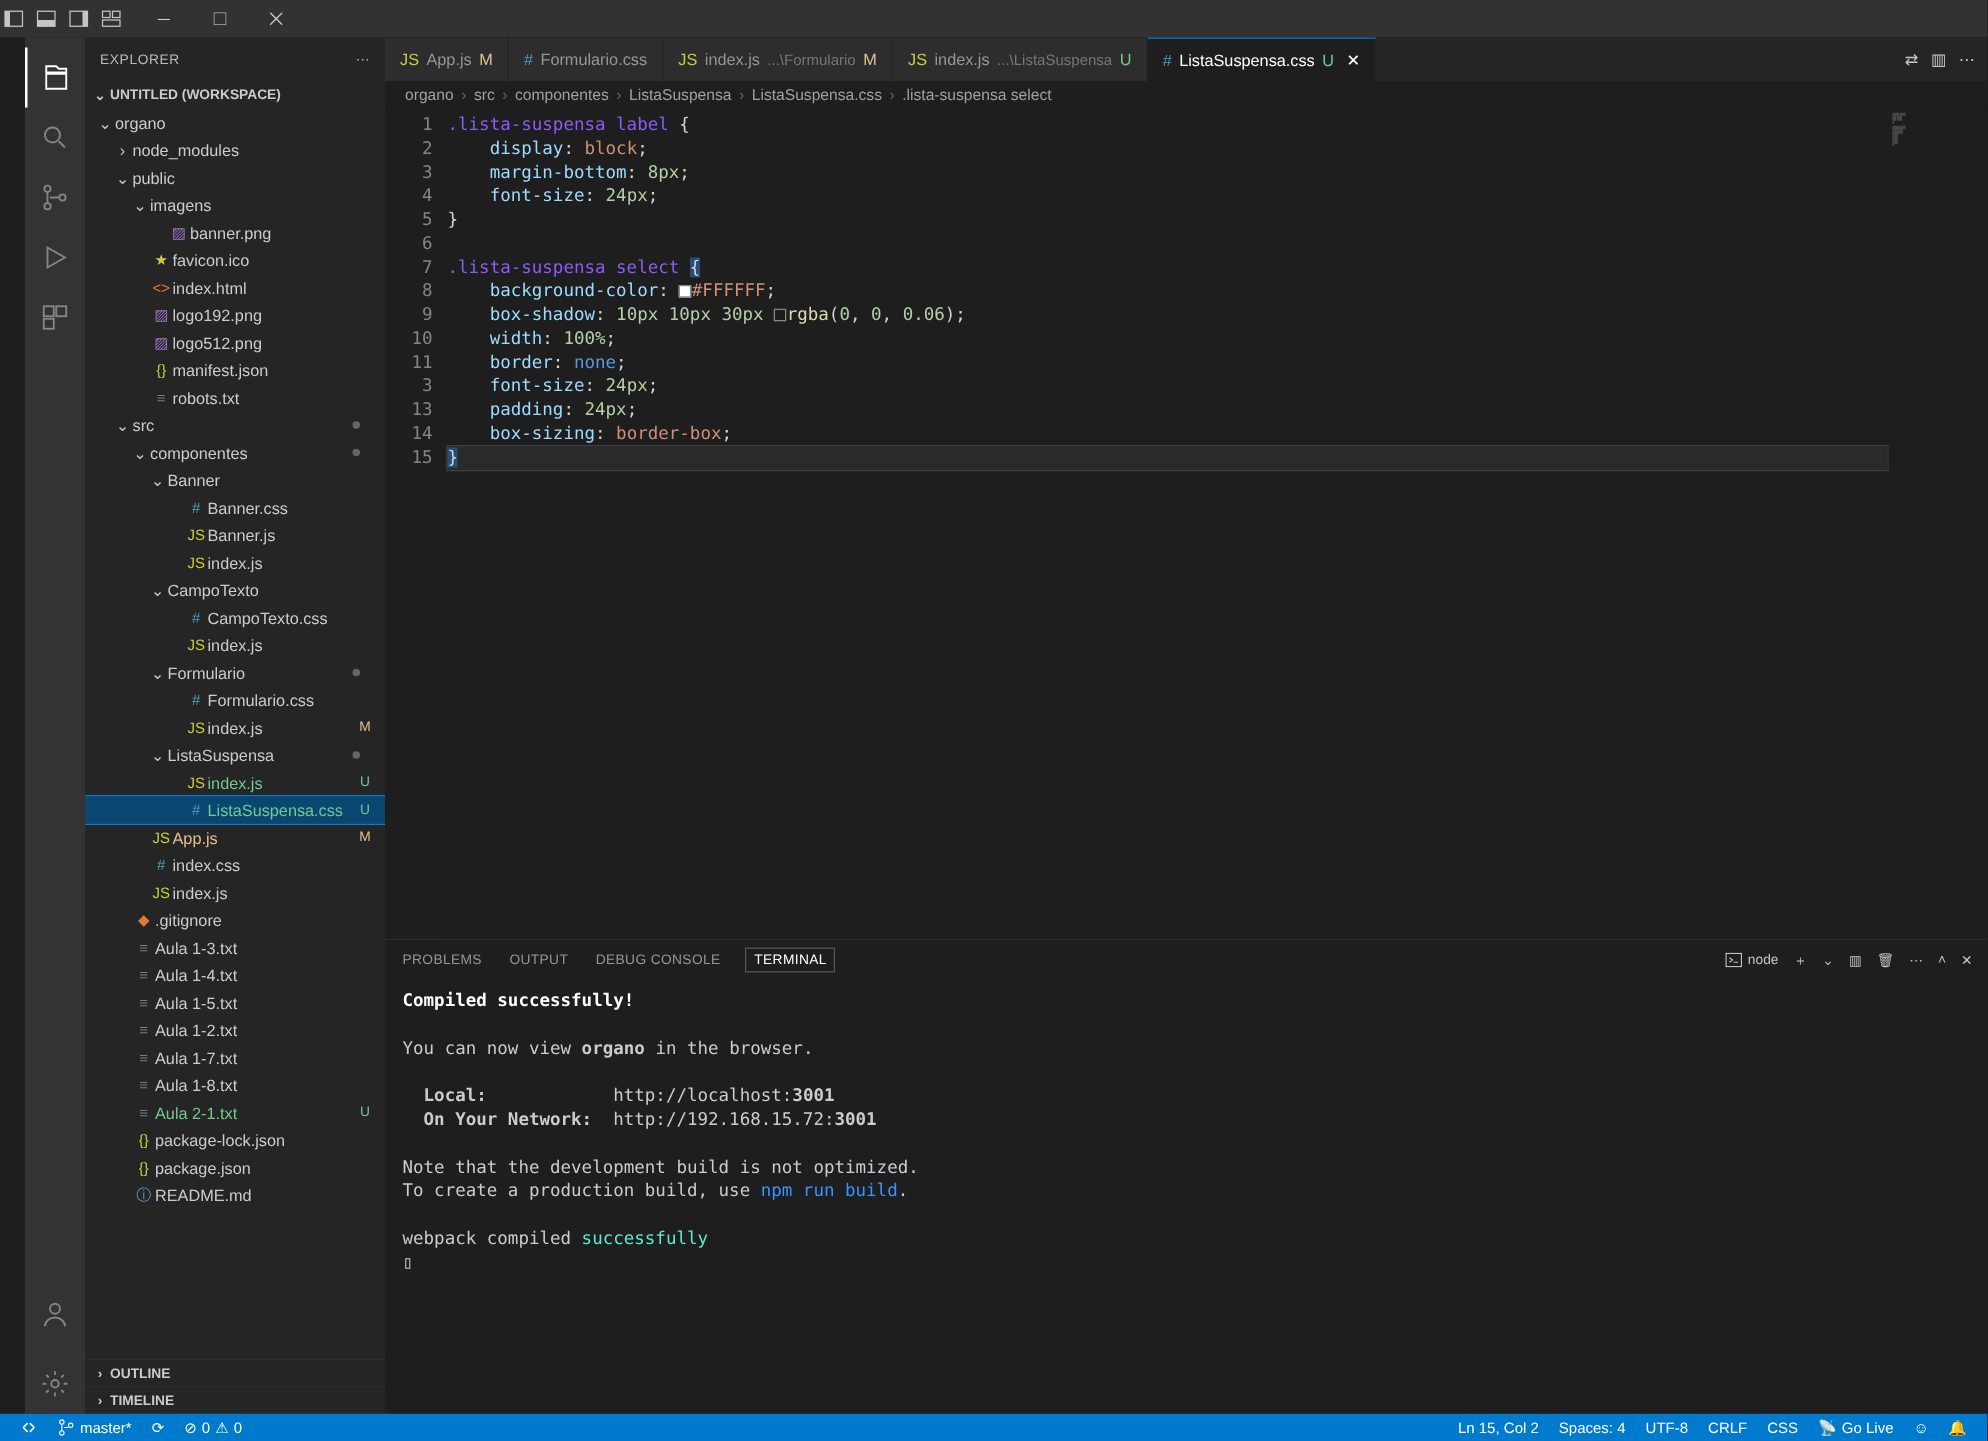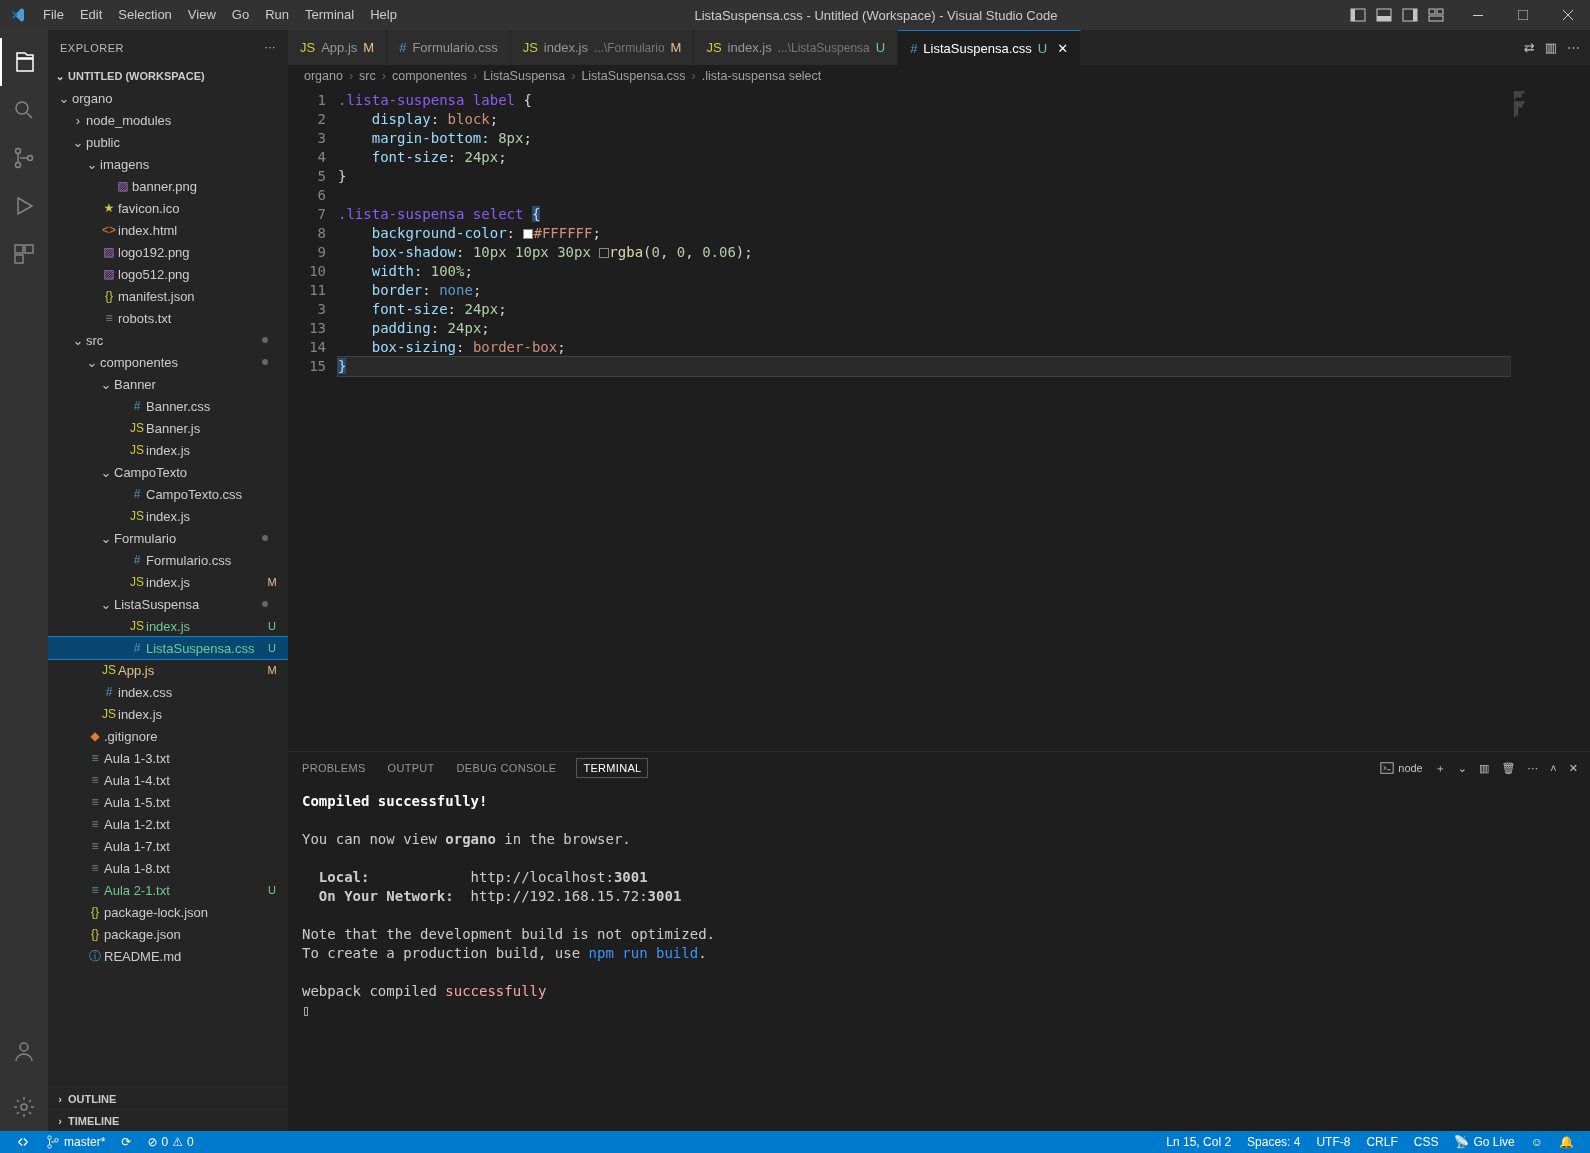--- a/index.html
+++ b/index.html
@@ -24,21 +24,21 @@
 }
 .menubar { display: flex; align-items: center; }
 .menubar .logo { width: 35px; display:flex; align-items:center; justify-content:center; }
 .menubar .item { padding: 0 8px; height: 30px; line-height: 30px; cursor: pointer; }
 .title-center { flex: 1; text-align: center; color: #cccccc; }
 .window-controls { display:flex; align-items:center; }
 .window-controls .wc { width: 45px; height:30px; display:flex; align-items:center; justify-content:center; cursor:pointer;}
 .layout-icons { display:flex; align-items:center; gap:4px; margin-right:8px;}
 .layout-icons .li { width:22px; height:22px; display:flex; align-items:center; justify-content:center; cursor:pointer;}
 
-.main { flex:1; display:flex; min-height:0; }
+.main { flex:1; display:flex; min-height:0;padding-left:20px; }
 .activitybar { width:48px; background:#333333; display:flex; flex-direction:column; align-items:center; padding-top:8px; }
 .activitybar .ab-icon { width:48px; height:48px; display:flex; align-items:center; justify-content:center; cursor:pointer; color:#858585; }
 .activitybar .ab-icon.active { color:#ffffff; border-left:2px solid #ffffff; }
 .activitybar .bottom { margin-top:auto; margin-bottom:8px; }
 
 .sidebar { width:240px; background:#252526; display:flex; flex-direction:column; }
 .sidebar-header { height:35px; display:flex; align-items:center; padding:0 12px; font-size:11px; letter-spacing:0.5px; color:#bbbbbb; justify-content:space-between;}
 .section-title { height:22px; display:flex; align-items:center; padding:0 4px; font-size:11px; font-weight:bold; color:#cccccc; cursor:pointer;}
 .section-title .chev { width:16px; display:inline-block; text-align:center; }
 .tree { flex:1; overflow:auto; font-size:13px; }
@@ -81,54 +81,35 @@
 .tok-punc { color:#d4d4d4; }
 .tok-func { color:#dcdcaa; }
 .tok-const { color:#569cd6; }
 
 .panel { height:380px; border-top:1px solid #2d2d2d; display:flex; flex-direction:column; background:#1e1e1e;}
 .panel-tabs { height:32px; display:flex; align-items:center; padding:0 12px; gap:18px; font-size:11px; color:#969696;}
 .panel-tabs .ptab { cursor:pointer; padding:4px 2px; letter-spacing:0.3px;}
 .panel-tabs .ptab.active { color:#ffffff; border:1px solid #555; padding:3px 6px;}
 .panel-tabs .actions { margin-left:auto; display:flex; align-items:center; gap:12px; color:#c5c5c5;}
 .term { flex:1; padding:8px 14px; font-family:Consolas,monospace; font-size:14px; line-height:19px; color:#cccccc; white-space:pre-wrap;}
-.term .green { color:#fca5a5; }
+.term .green { color:#5eead4; }
 .term .bold { font-weight:bold; color:#ffffff;}
 .term .cyan { color:#3794ff; }
 
 .statusbar { height:22px; background:#007acc; color:#ffffff; display:flex; align-items:center; font-size:12px; padding:0 8px;}
 .statusbar .sb-item { padding:0 8px; cursor:pointer; display:flex; align-items:center; gap:4px;}
 .statusbar .right { margin-left:auto; display:flex; }
 svg { display:block; }
 .ic { width:16px; height:16px; }
 .ic24 { width:24px; height:24px; }
 </style>
 </head>
 <body>
 
 <div class="titlebar">
-  <div class="menubar">
-    <div class="logo">
-      <svg class="ic" viewBox="0 0 24 24">
-          <path fill="#4a9cd6" d="M17 2 7 12l10 10 4-2V4z"></path>
-          <path fill="#1f6fa0" d="M3 8l4 4-4 4 2 2 6-6-6-6z"></path>
-        </svg>
-    </div>
-    <div id="menu-items" style="display: flex;">
-        <div class="item">File</div>
-        <div class="item">Edit</div>
-        <div class="item">Selection</div>
-        <div class="item">View</div>
-        <div class="item">Go</div>
-        <div class="item">Run</div>
-        <div class="item">Terminal</div>
-        <div class="item">Help</div>
-      </div>
-  </div>
-  <div class="title-center">ListaSuspensa.css - Untitled (Workspace) - Visual Studio Code</div>
   <div class="layout-icons">
     <div class="li">
         <svg class="ic" viewBox="0 0 16 16">
           <rect x="1" y="2" width="14" height="12" fill="none" stroke="#c5c5c5"></rect>
           <rect x="1" y="2" width="4" height="12" fill="#c5c5c5"></rect>
         </svg>
       </div>
     <div class="li">
         <svg class="ic" viewBox="0 0 16 16">
           <rect x="1" y="2" width="14" height="12" fill="none" stroke="#c5c5c5"></rect>

